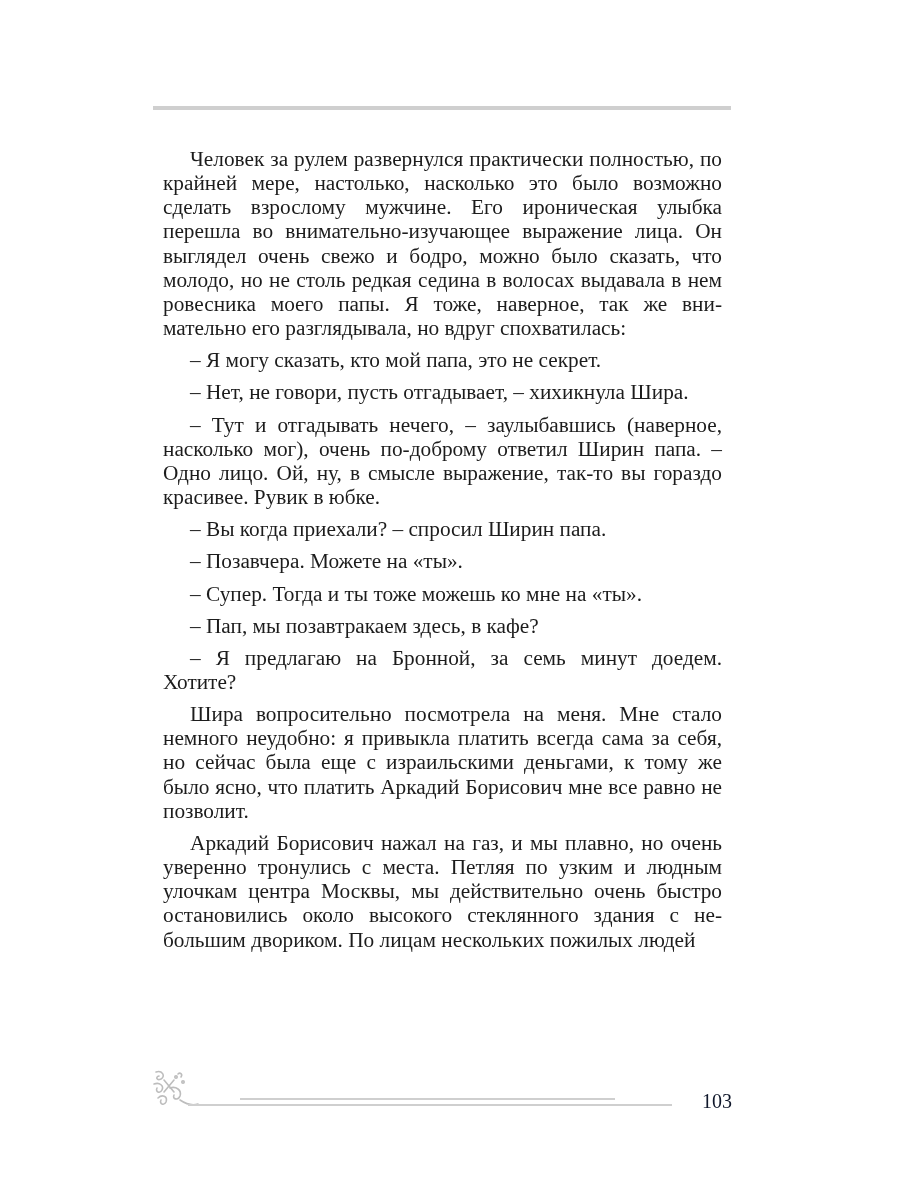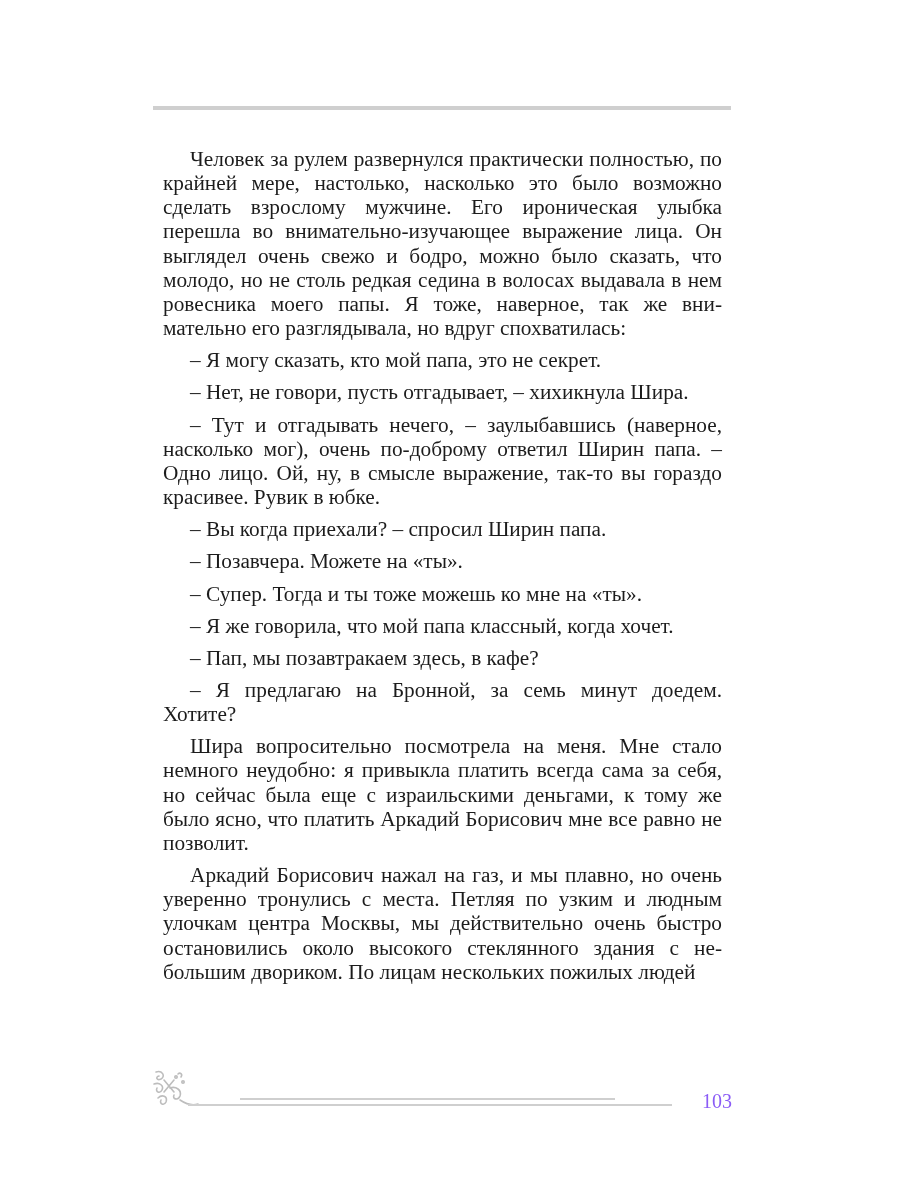--- a/index.html
+++ b/index.html
@@ -6,36 +6,35 @@
   body { width:900px; height:1200px; position:relative; overflow:hidden; }
   .top-rule { position:absolute; left:153px; top:106px; width:578px; height:4px; background:#cfcfcf; }
   .text-block {
     position:absolute; left:155px; top:139px; width:575px;
     font-family:"Liberation Serif", serif; font-size:21.3px; line-height:24.15px; color:#1c1c1c;
   }
   .para { margin:8px; text-align:justify; text-indent:27px; }
   .footer-ornament { position:absolute; left:150px; top:1068px; width:50px; height:42px; }
   .footer-rule-upper { position:absolute; left:240px; top:1098px; width:375px; height:2px; background:#cfcfcf; }
   .footer-rule-lower { position:absolute; left:188px; top:1104px; width:484px; height:2px; background:#cfcfcf; }
-  .page-number { position:absolute; left:702px; top:1090px; font-family:"Liberation Serif", serif; font-size:20px; color:#8b5cf6; }
+  .page-number { position:absolute; left:702px; top:1090px; font-family:"Liberation Serif", serif; font-size:20px; color:#0f172a; }
 </style>
 </head>
 <body>
 
 <div class="top-rule"></div>
 
 <div class="text-block">
   <p class="para">Человек за рулем развернулся практически полностью, по крайней мере, настолько, насколько это было возмож­но сделать взрослому мужчине. Его ироническая улыбка перешла во внимательно-изучающее выражение лица. Он выглядел очень свежо и бодро, можно было сказать, что молодо, но не столь редкая седина в волосах выдавала в нем ровесника моего папы. Я тоже, наверное, так же вни­мательно его разглядывала, но вдруг спохватилась:</p>
   <p class="para">– Я могу сказать, кто мой папа, это не секрет.</p>
   <p class="para">– Нет, не говори, пусть отгадывает, – хихикнула Шира.</p>
   <p class="para">– Тут и отгадывать нечего, – заулыбавшись (наверное, насколько мог), очень по-доброму ответил Ширин папа. – Одно лицо. Ой, ну, в смысле выражение, так-то вы гораздо красивее. Рувик в юбке.</p>
   <p class="para">– Вы когда приехали? – спросил Ширин папа.</p>
   <p class="para">– Позавчера. Можете на «ты».</p>
   <p class="para">– Супер. Тогда и ты тоже можешь ко мне на «ты».</p>
-  <p class="para">– Я же говорила, что мой папа классный, когда хочет.</p>
   <p class="para">– Пап, мы позавтракаем здесь, в кафе?</p>
   <p class="para">– Я предлагаю на Бронной, за семь минут доедем. Хотите?</p>
   <p class="para">Шира вопросительно посмотрела на меня. Мне стало немного неудобно: я привыкла платить всегда сама за себя, но сейчас была еще с израильскими деньгами, к тому же было ясно, что платить Аркадий Борисович мне все равно не позволит.</p>
   <p class="para">Аркадий Борисович нажал на газ, и мы плавно, но очень уверенно тронулись с места. Петляя по узким и людным улочкам центра Москвы, мы действительно очень быстро остановились около высокого стеклянного здания с не­большим двориком. По лицам нескольких пожилых людей</p>
 </div>
 
 <svg class="footer-ornament" viewBox="0 0 50 42">
   <g fill="none" stroke="#bdbdbd" stroke-width="1.6" stroke-linecap="round">
     <path d="M6 4 C12 2 16 8 11 11 C7 13 5 9 9 8"></path>
     <path d="M4 16 C10 14 14 18 12 22 C10 26 5 24 7 20"></path>

